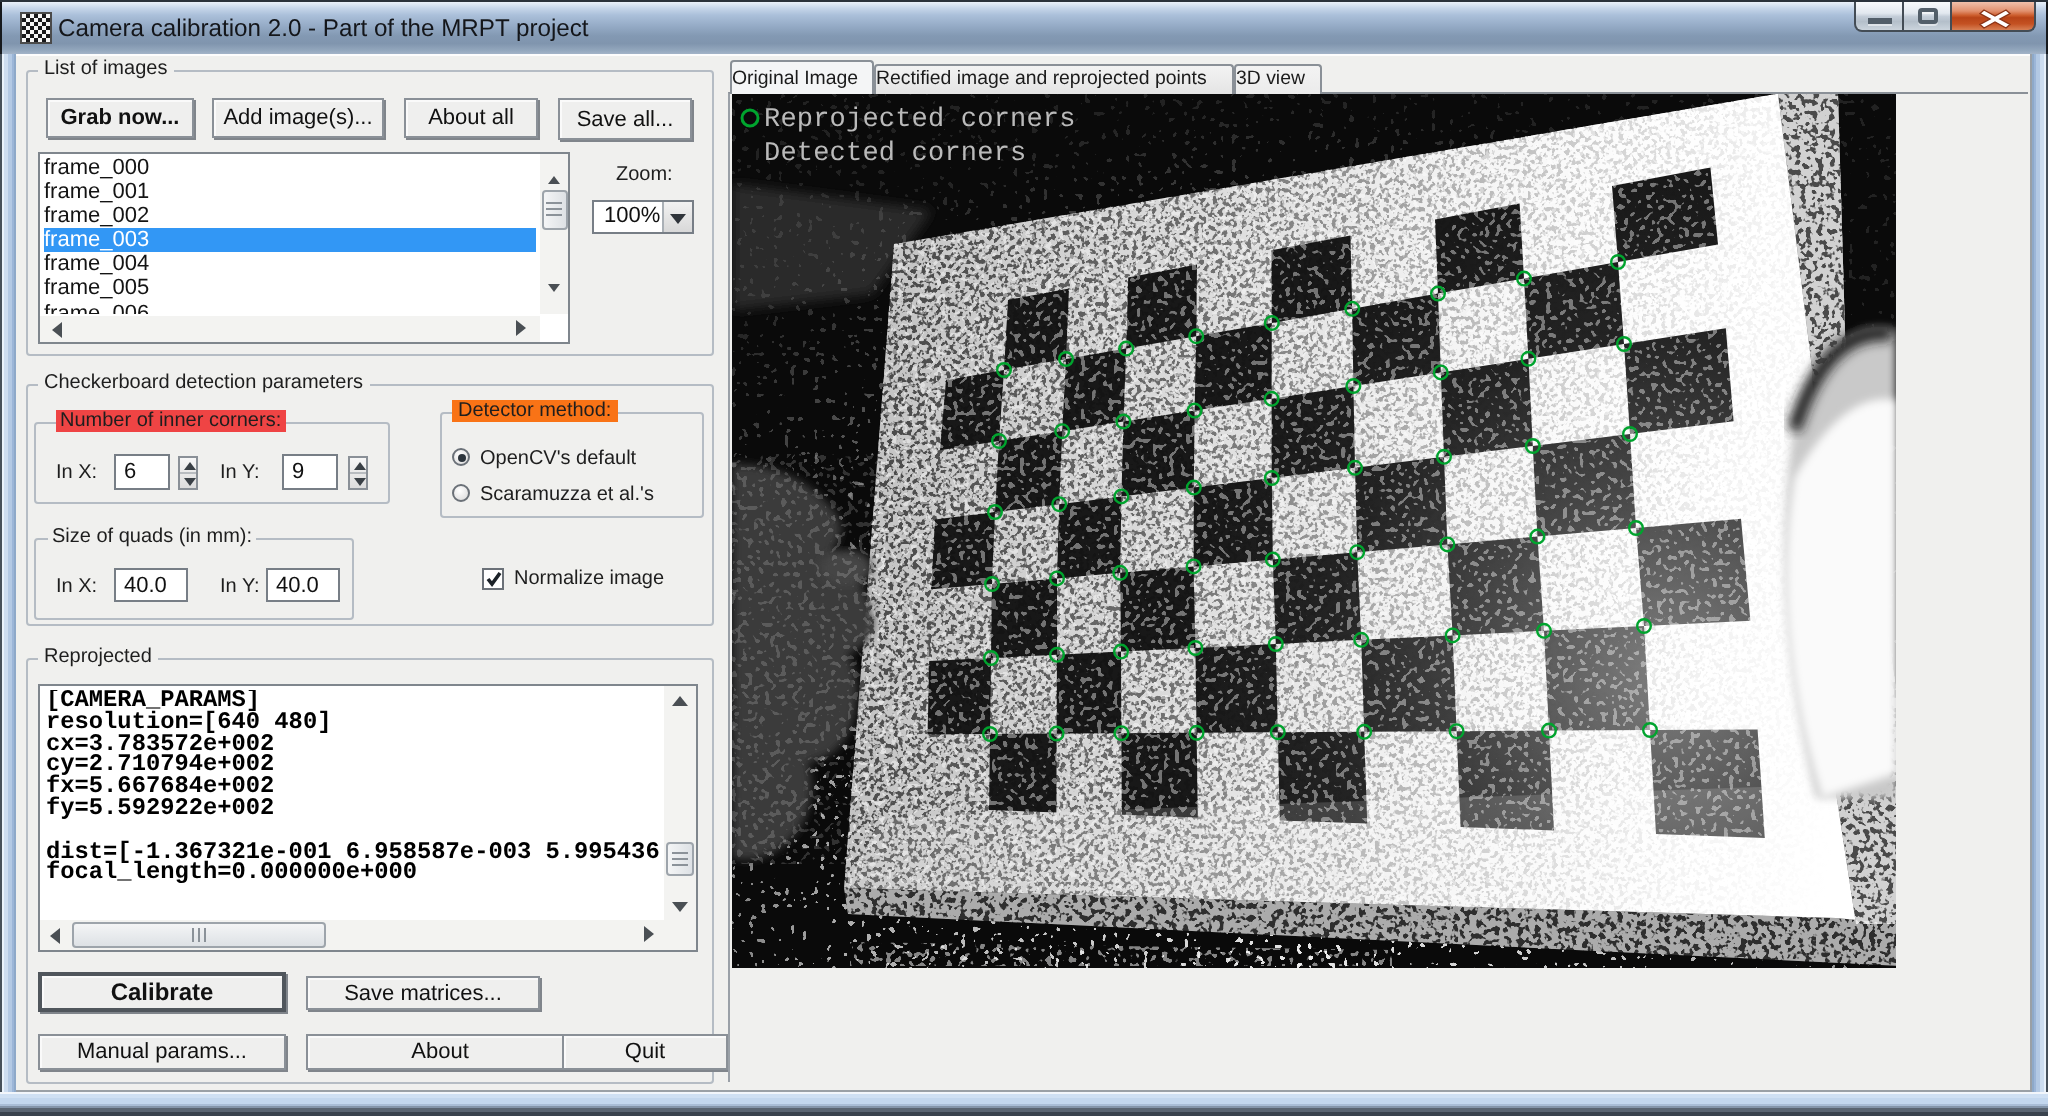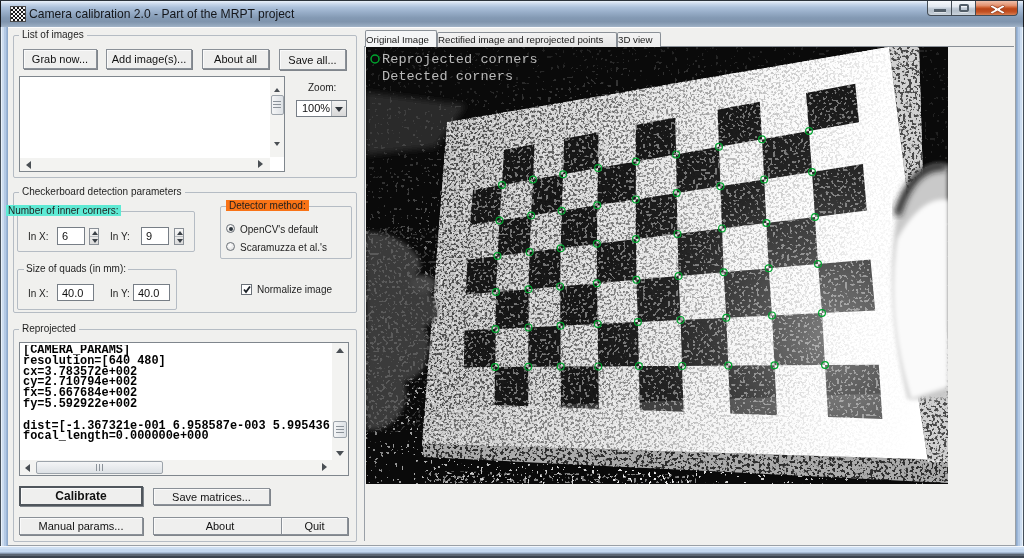--- a/index.html
+++ b/index.html
@@ -60,47 +60,48 @@
       <div class="abs" id="icmax"></div>
     </div>
   <div class="abs cap" id="bclose">
     <svg width="40" height="15" style="position:absolute;left:0;top:0">
         <path d="M16 4 L21.5 7 L27 4 L29 5.8 L24 8.5 L29 11.2 L27 13 L21.5 10 L16 13 L14 11.2 L19 8.5 L14 5.8 Z" fill="#fff" stroke="#8c3416" stroke-width="0.7"></path>
       </svg>
   </div>
 
   <div class="abs grp" style="left:13px;top:35px;width:344px;height:143px"></div>
   <div class="lbl" style="left:19px;top:29px;background:#f0f0ee;padding:0 3px">List of images</div>
-  <div class="btn" style="left:23px;top:49px;width:74px;height:20px;font-weight:normal">Grab now...</div>
+  <div class="btn" style="left:23px;top:49px;width:74px;height:20px;font-weight:bold">Grab now...</div>
   <div class="btn" style="left:106px;top:49px;width:86px;height:20px">Add image(s)...</div>
   <div class="btn" style="left:202px;top:49px;width:67px;height:20px">About all</div>
   <div class="btn" style="left:279px;top:49px;width:67px;height:21px">Save all...</div>
 
   <div class="abs" style="left:19px;top:76px;width:266px;height:96px;background:#fff;border:1px solid #7f868d"></div>
+  <div class="abs" style="left:22px;top:78px;width:246px;height:79px;font-size:11px;line-height:12.1px;color:#141414;overflow:hidden">frame_000<br>frame_001<br>frame_002<br><span style="display:block;background:#3297f5;color:#fff;width:248px">frame_003</span>frame_004<br>frame_005<br>frame_006</div>
 
   <div class="sb" style="left:270px;top:77px;width:14px;height:80px"></div>
   <div class="tri" style="left:273.5px;top:88px;border-left:3.5px solid transparent;border-right:3.5px solid transparent;border-bottom:4.5px solid #4a4f54"></div>
   <div class="sbthumb" style="left:270.5px;top:95px;width:13px;height:20px"></div>
   <div class="abs" style="left:273px;top:101px;width:8px;height:1px;background:#8b9299;box-shadow:0 3px 0 #8b9299,0 6px 0 #8b9299"></div>
   <div class="tri" style="left:273.5px;top:142px;border-left:3.5px solid transparent;border-right:3.5px solid transparent;border-top:4.5px solid #4a4f54"></div>
 
   <div class="sb" style="left:20px;top:158px;width:250px;height:13px"></div>
   <div class="tri" style="left:26px;top:161px;border-top:4px solid transparent;border-bottom:4px solid transparent;border-right:5px solid #4a4f54"></div>
   <div class="tri" style="left:258px;top:160px;border-top:4px solid transparent;border-bottom:4px solid transparent;border-left:5px solid #4a4f54"></div>
 
   <div class="lbl" style="left:308px;top:82px">Zoom:</div>
   <div class="abs" style="left:296px;top:100px;width:51px;height:17px;background:#fff;border:1px solid #777e86;font-size:11px;color:#111;line-height:15px;padding-left:5px">100%</div>
   <div class="abs" style="left:331px;top:101px;width:15px;height:15px;background:linear-gradient(180deg,#f2f2f2,#d8d8d8);border-left:1px solid #aab0b6"></div>
   <div class="tri" style="left:335px;top:107px;border-left:4px solid transparent;border-right:4px solid transparent;border-top:5px solid #2f343a"></div>
 
   <div class="abs grp" style="left:13px;top:192px;width:344px;height:121px"></div>
   <div class="lbl" style="left:19px;top:186px;background:#f0f0ee;padding:0 3px">Checkerboard detection parameters</div>
 
   <div class="abs grp" style="left:17px;top:211px;width:178px;height:41px"></div>
-  <div class="lbl" style="left:6px;top:205px;background:#5eead4;padding:0 2px">Number of inner corners:</div>
+  <div class="lbl" style="left:28px;top:205px;background:#ef4444;padding:0 2px">Number of inner corners:</div>
   <div class="lbl" style="left:28px;top:231px">In X:</div>
   <div class="edit" style="left:57px;top:227px;width:28px;height:18px">6</div>
   <div class="spin" style="left:89px;top:228px;height:17px">
       <div class="up"></div>
       <div class="dn"></div>
     </div>
   <div class="tri" style="left:91.5px;top:231px;border-left:3.5px solid transparent;border-right:3.5px solid transparent;border-bottom:4px solid #3a4046"></div>
   <div class="tri" style="left:91.5px;top:239px;border-left:3.5px solid transparent;border-right:3.5px solid transparent;border-top:4px solid #3a4046"></div>
   <div class="lbl" style="left:110px;top:231px">In Y:</div>
   <div class="edit" style="left:141px;top:227px;width:28px;height:18px">9</div>
@@ -155,21 +156,21 @@
   <div class="sb" style="left:20px;top:460px;width:328px;height:15px"></div>
   <div class="tri" style="left:25px;top:464px;border-top:4px solid transparent;border-bottom:4px solid transparent;border-right:5px solid #4a4f54"></div>
   <div class="sbthumbH" style="left:36px;top:461px;width:127px;height:13px"></div>
   <div class="abs" style="left:96px;top:464px;width:1px;height:7px;background:#8b9299;box-shadow:3px 0 0 #8b9299,6px 0 0 #8b9299"></div>
   <div class="tri" style="left:322px;top:463px;border-top:4px solid transparent;border-bottom:4px solid transparent;border-left:5px solid #4a4f54"></div>
 
   <div class="btn def" style="left:19px;top:486px;width:124px;height:20px;font-weight:bold;font-size:12px">Calibrate</div>
   <div class="btn" style="left:153px;top:488px;width:117px;height:17px">Save matrices...</div>
   <div class="btn" style="left:19px;top:517px;width:124px;height:18px">Manual params...</div>
   <div class="btn" style="left:153px;top:517px;width:134px;height:18px">About</div>
-  <div class="btn" style="left:281px;top:517px;width:67px;height:18px">Quit</div>
+  <div class="btn" style="left:281px;top:517px;width:83px;height:18px">Quit</div>
 
   <div class="abs" id="pane"></div>
   <div class="tab" style="left:365px;top:30px;width:72px;height:17px;line-height:17px;background:#f4f5f6;z-index:2">Original Image</div>
   <div class="tab" style="left:437px;top:32px;width:180px;height:15px;line-height:14px;background:linear-gradient(180deg,#f3f3f3,#e4e4e4)">Rectified image and reprojected points</div>
   <div class="tab" style="left:617px;top:32px;width:44px;height:29px;line-height:14px;background:linear-gradient(180deg,#f3f3f3,#e4e4e4)">3D view</div>
 
   <div class="abs" style="left:366px;top:47px;width:582px;height:437px" id="photo">
   <svg width="582" height="437" viewBox="0 0 582 437">
 <defs>
 <filter id="nz" x="0" y="0" width="100%" height="100%">

